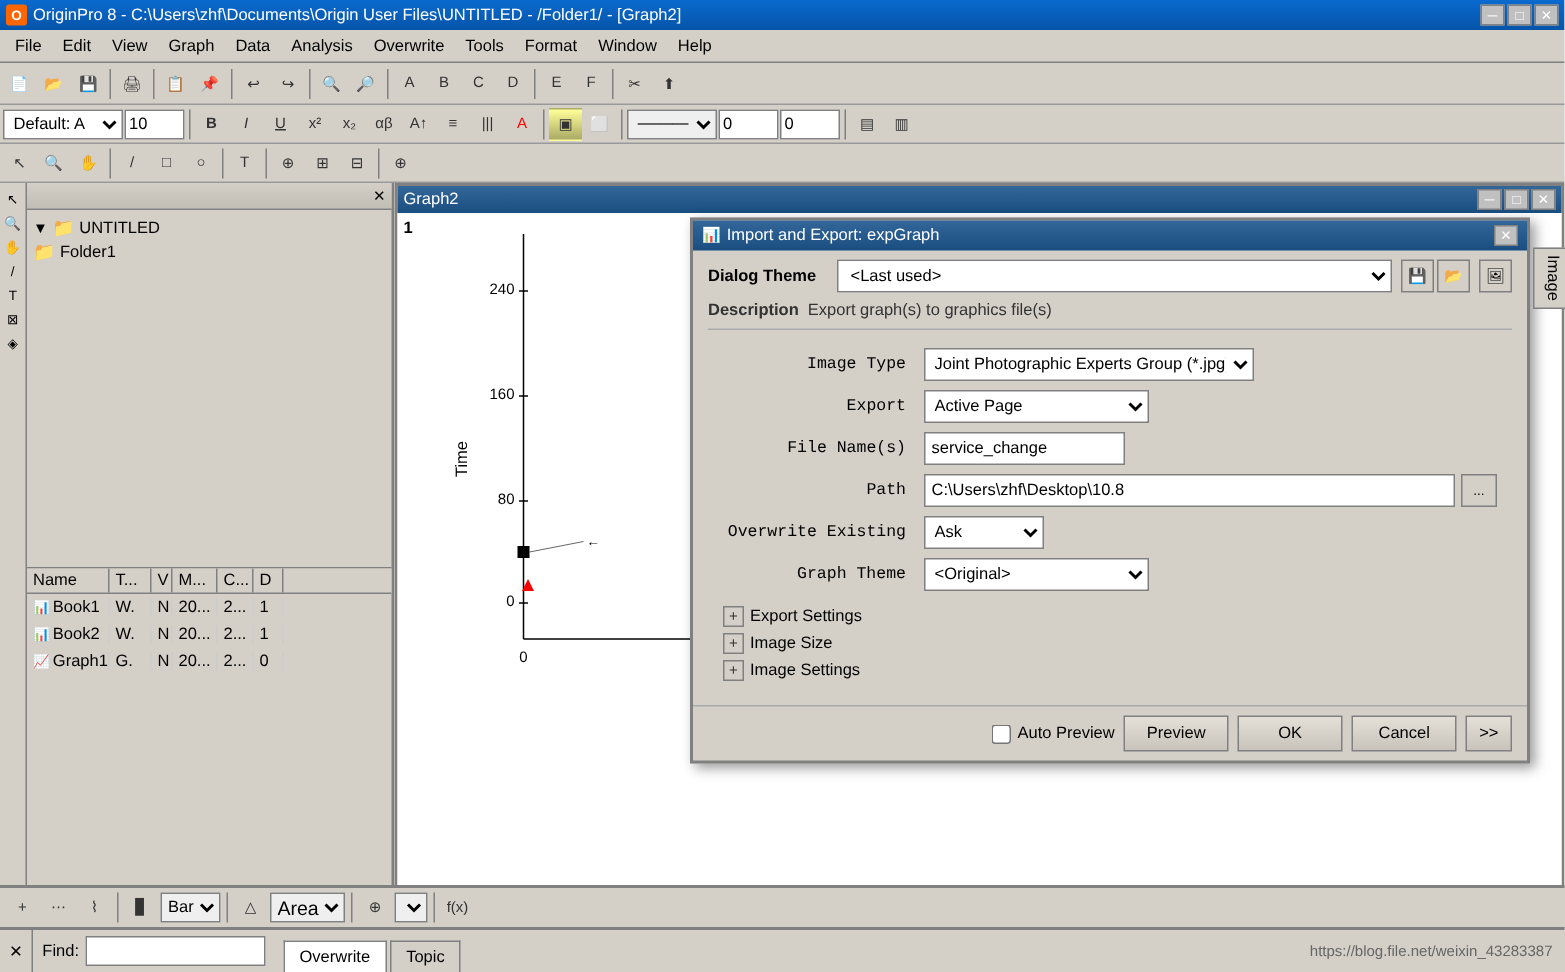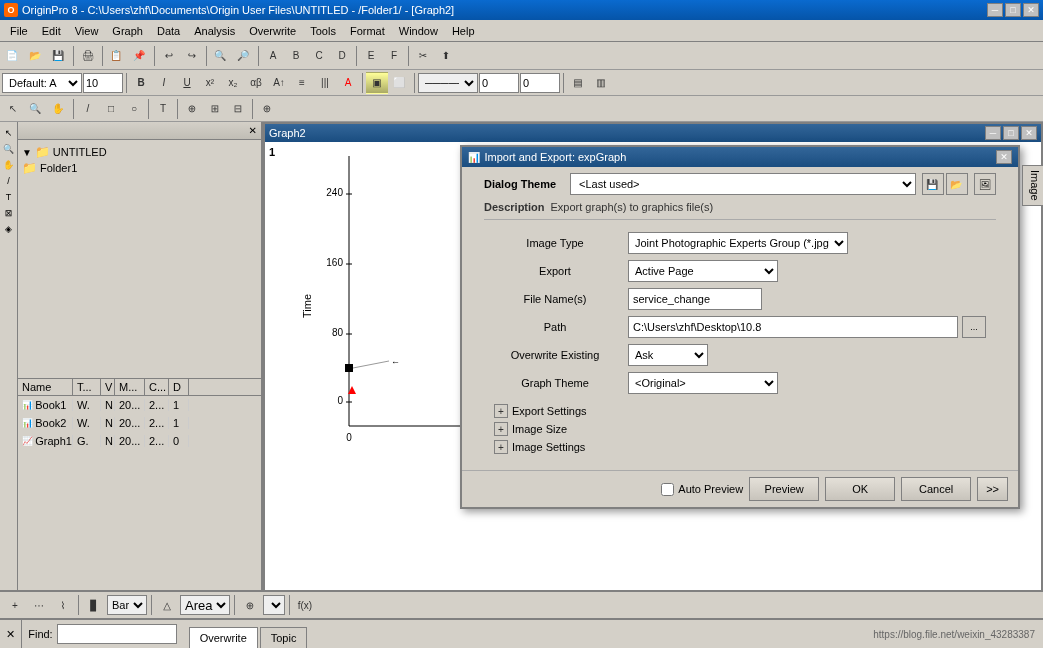--- a/index.html
+++ b/index.html
@@ -177,21 +177,21 @@
       display: flex;
       align-items: center;
       padding: 0 6px;
       font-size: 11px;
       gap: 4px;
     }
     .dialog-title-icon { font-size: 10px; }
     .dialog-title-text { flex: 1; }
     .dialog-close-btn { width: 16px; height: 14px; background: #c0c0c0; border: 1px solid #808080; font-size: 9px; display: flex; align-items: center; justify-content: center; cursor: pointer; }
 
-    .dialog-body { padding: 6px 22px; }
+    .dialog-body { padding: 6px 10px; }
 
     .dialog-theme-row {
       display: flex;
       align-items: center;
       margin-bottom: 6px;
       gap: 6px;
     }
     .dialog-theme-label { font-size: 11px; font-weight: bold; width: 80px; }
     .dialog-theme-select {
       flex: 1; height: 22px; border: 1px solid #808080; background: white; font-size: 11px; padding: 0 4px;
@@ -210,21 +210,21 @@
     .desc-label { font-size: 11px; font-weight: bold; color: #333; }
     .desc-value { font-size: 11px; color: #333; }
 
     .dialog-grid {
       display: grid;
       grid-template-columns: 130px 1fr;
       gap: 6px 4px;
       align-items: center;
       padding: 4px 10px;
     }
-    .grid-label { font-size: 11px; text-align: center; padding-right: 8px; }
+    .grid-label { font-size: 11px; text-align: right; padding-right: 8px; font-family: Liberation Mono, monospace; }
     .grid-control { display: flex; align-items: center; gap: 4px; }
     .ctrl-select { height: 22px; border: 1px solid #808080; background: white; font-size: 11px; padding: 0 2px; }
     .ctrl-select-wide { width: 220px; }
     .ctrl-select-med { width: 150px; }
     .ctrl-select-sm { width: 80px; }
     .ctrl-input { height: 22px; border: 1px solid #808080; background: white; font-size: 11px; padding: 0 4px; width: 134px; }
     .ctrl-path { height: 22px; border: 1px solid #808080; background: white; font-size: 11px; padding: 0 4px; flex: 1; }
     .ctrl-browse { width: 24px; height: 22px; border: 1px solid #808080; background: #d4d0c8; display: flex; align-items: center; justify-content: center; cursor: pointer; font-size: 9px; }
 
     .expand-section { display: flex; align-items: center; gap: 4px; font-size: 11px; padding: 2px 10px; cursor: pointer; }

